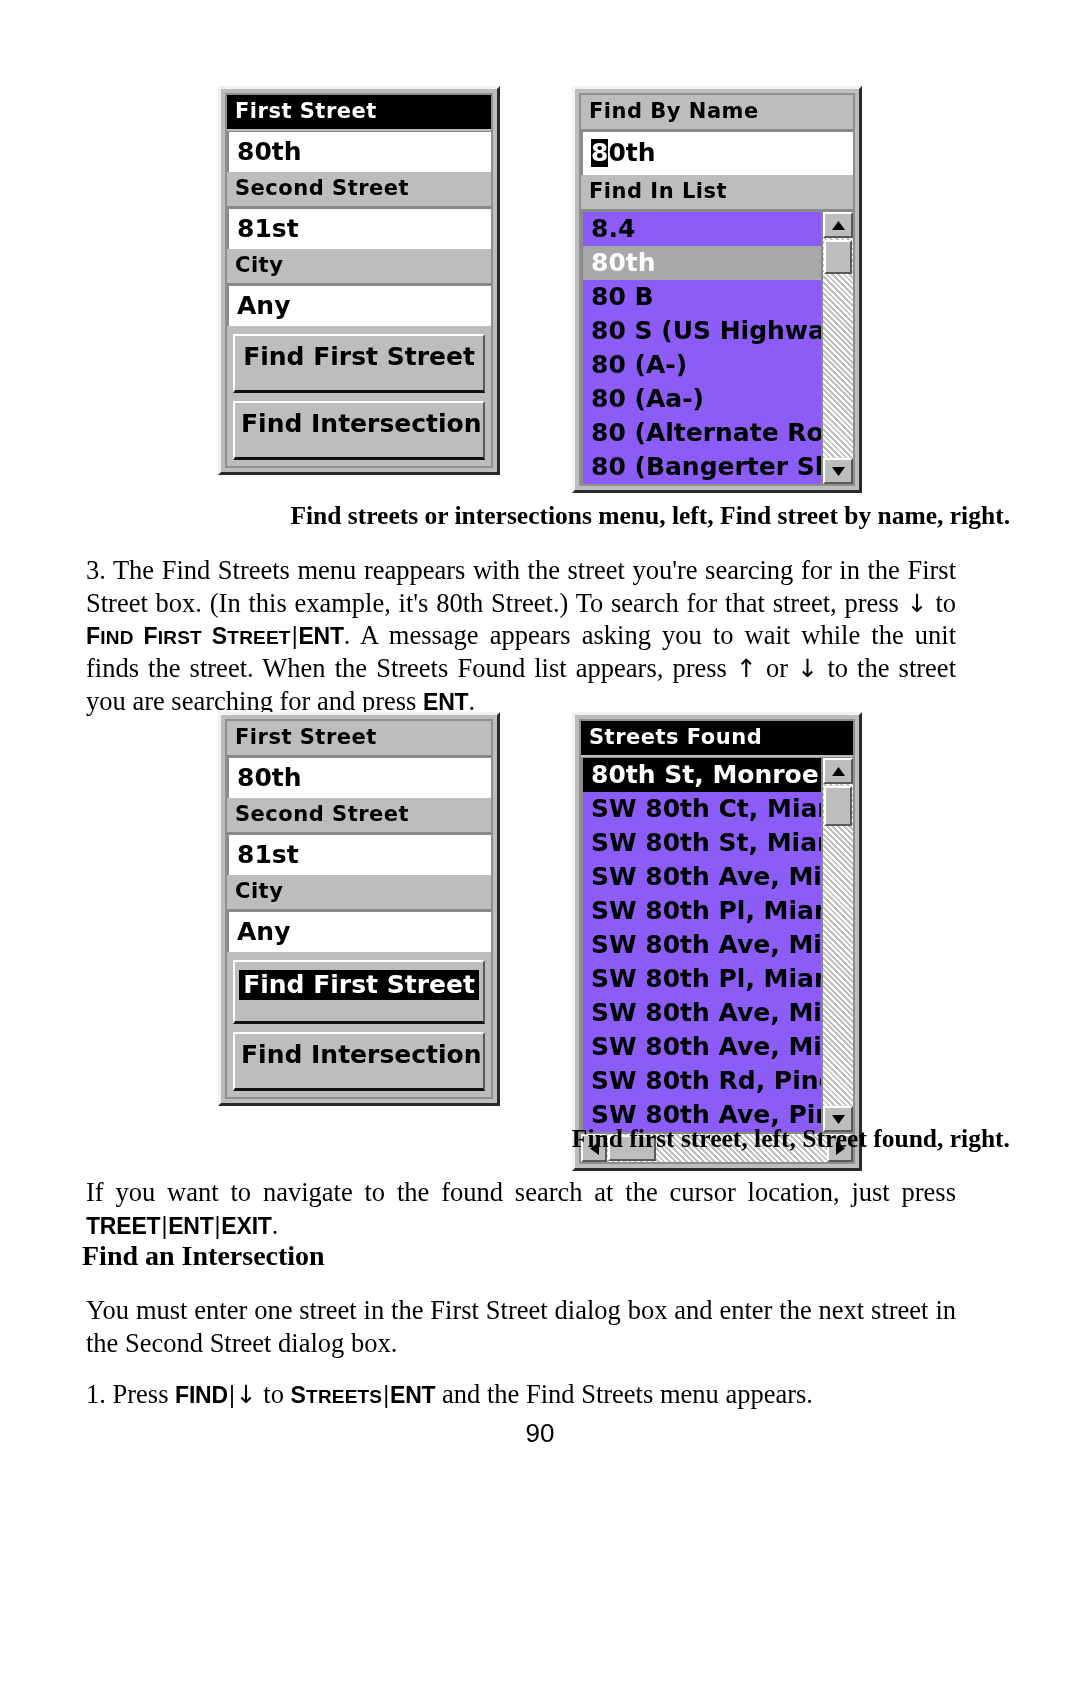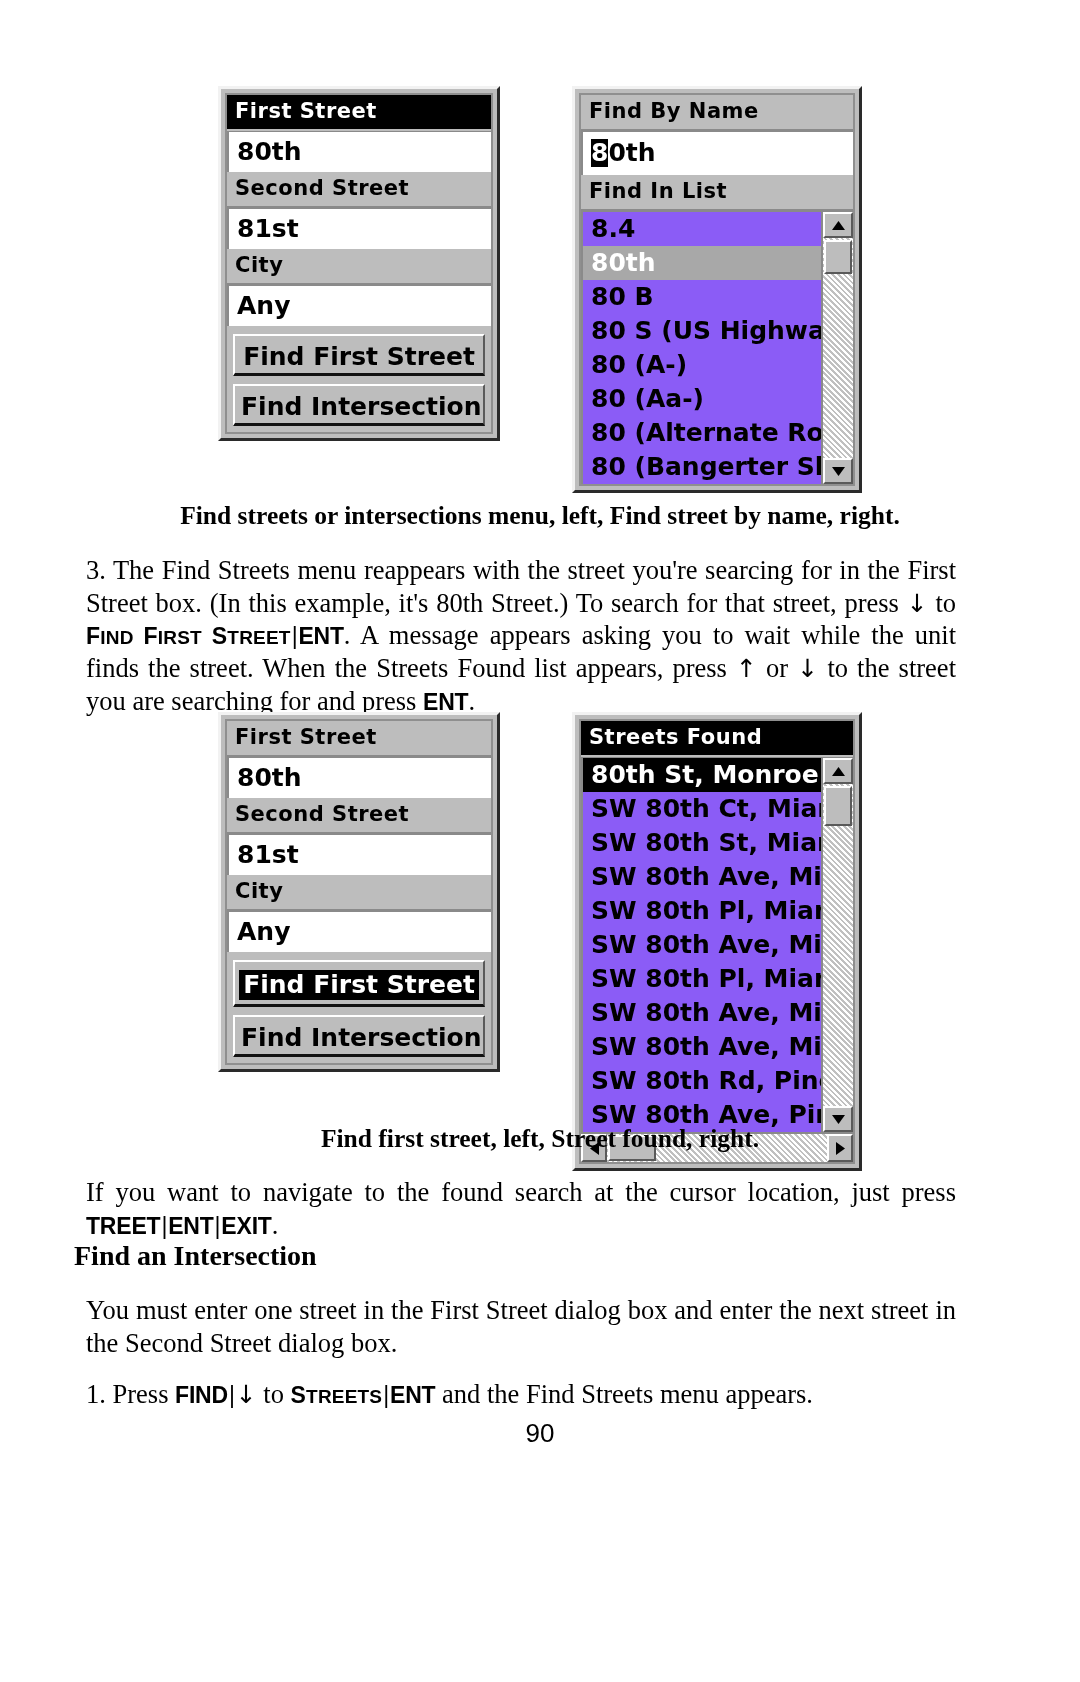--- a/index.html
+++ b/index.html
@@ -93,21 +93,21 @@
   .btn {
     margin: 8px 6px 6px 6px;
     background: #bdbdbd;
     border-top: 2px solid #ffffff;
     border-left: 2px solid #ffffff;
     border-right: 2px solid #5a5a5a;
     border-bottom: 3px solid #111111;
     font-size: 25px;
     line-height: 1;
     text-align: center;
-    padding: 8px 4px 4px 4px;
+    padding: 8px 4px 21px 4px;
     box-sizing: border-box;
     white-space: nowrap;
   }
   .btn .btn-txt { display: inline-block; padding: 0 2px; }
   .btn.sel .btn-txt {
     background: #000;
     color: #fff;
     padding: 2px 4px 3px 4px;
   }
 
@@ -196,21 +196,21 @@
     background: #bdbdbd;
     border-top: 2px solid #ffffff;
     border-left: 2px solid #ffffff;
     border-right: 2px solid #5a5a5a;
     border-bottom: 2px solid #5a5a5a;
     box-sizing: border-box;
   }
 
   
   .caption {
-    text-align: center;
+    text-align: right;
     font-weight: bold;
     font-size: 25.5px;
     margin: 16px 0 0 0;
     font-family: "Liberation Serif", "DejaVu Serif", serif;
   }
   .para {
     font-size: 26.5px;
     line-height: 1.23;
     text-align: justify;
     margin: 16px;
@@ -228,21 +228,21 @@
     font-weight: bold;
     font-size: 19px;
     letter-spacing: 0.2px;
   }
   .smallcaps .c1 { font-size: 23px; }
   .sep { font-weight: normal; padding: 0 1px; }
   .arrow { font-family: "DejaVu Sans", sans-serif; font-size: 25px; }
   h2.sect {
     font-size: 28px;
     font-weight: bold;
-    margin: 0 0 2px 4px;
+    margin: 0 0 2px 12px;
     font-family: "Liberation Serif", "DejaVu Serif", serif;
   }
   .pageno {
     position: absolute;
     left: 0; right: 0;
     text-align: center;
     font-size: 26px;
     font-family: Liberation Sans, sans-serif;
   }
 </style>

